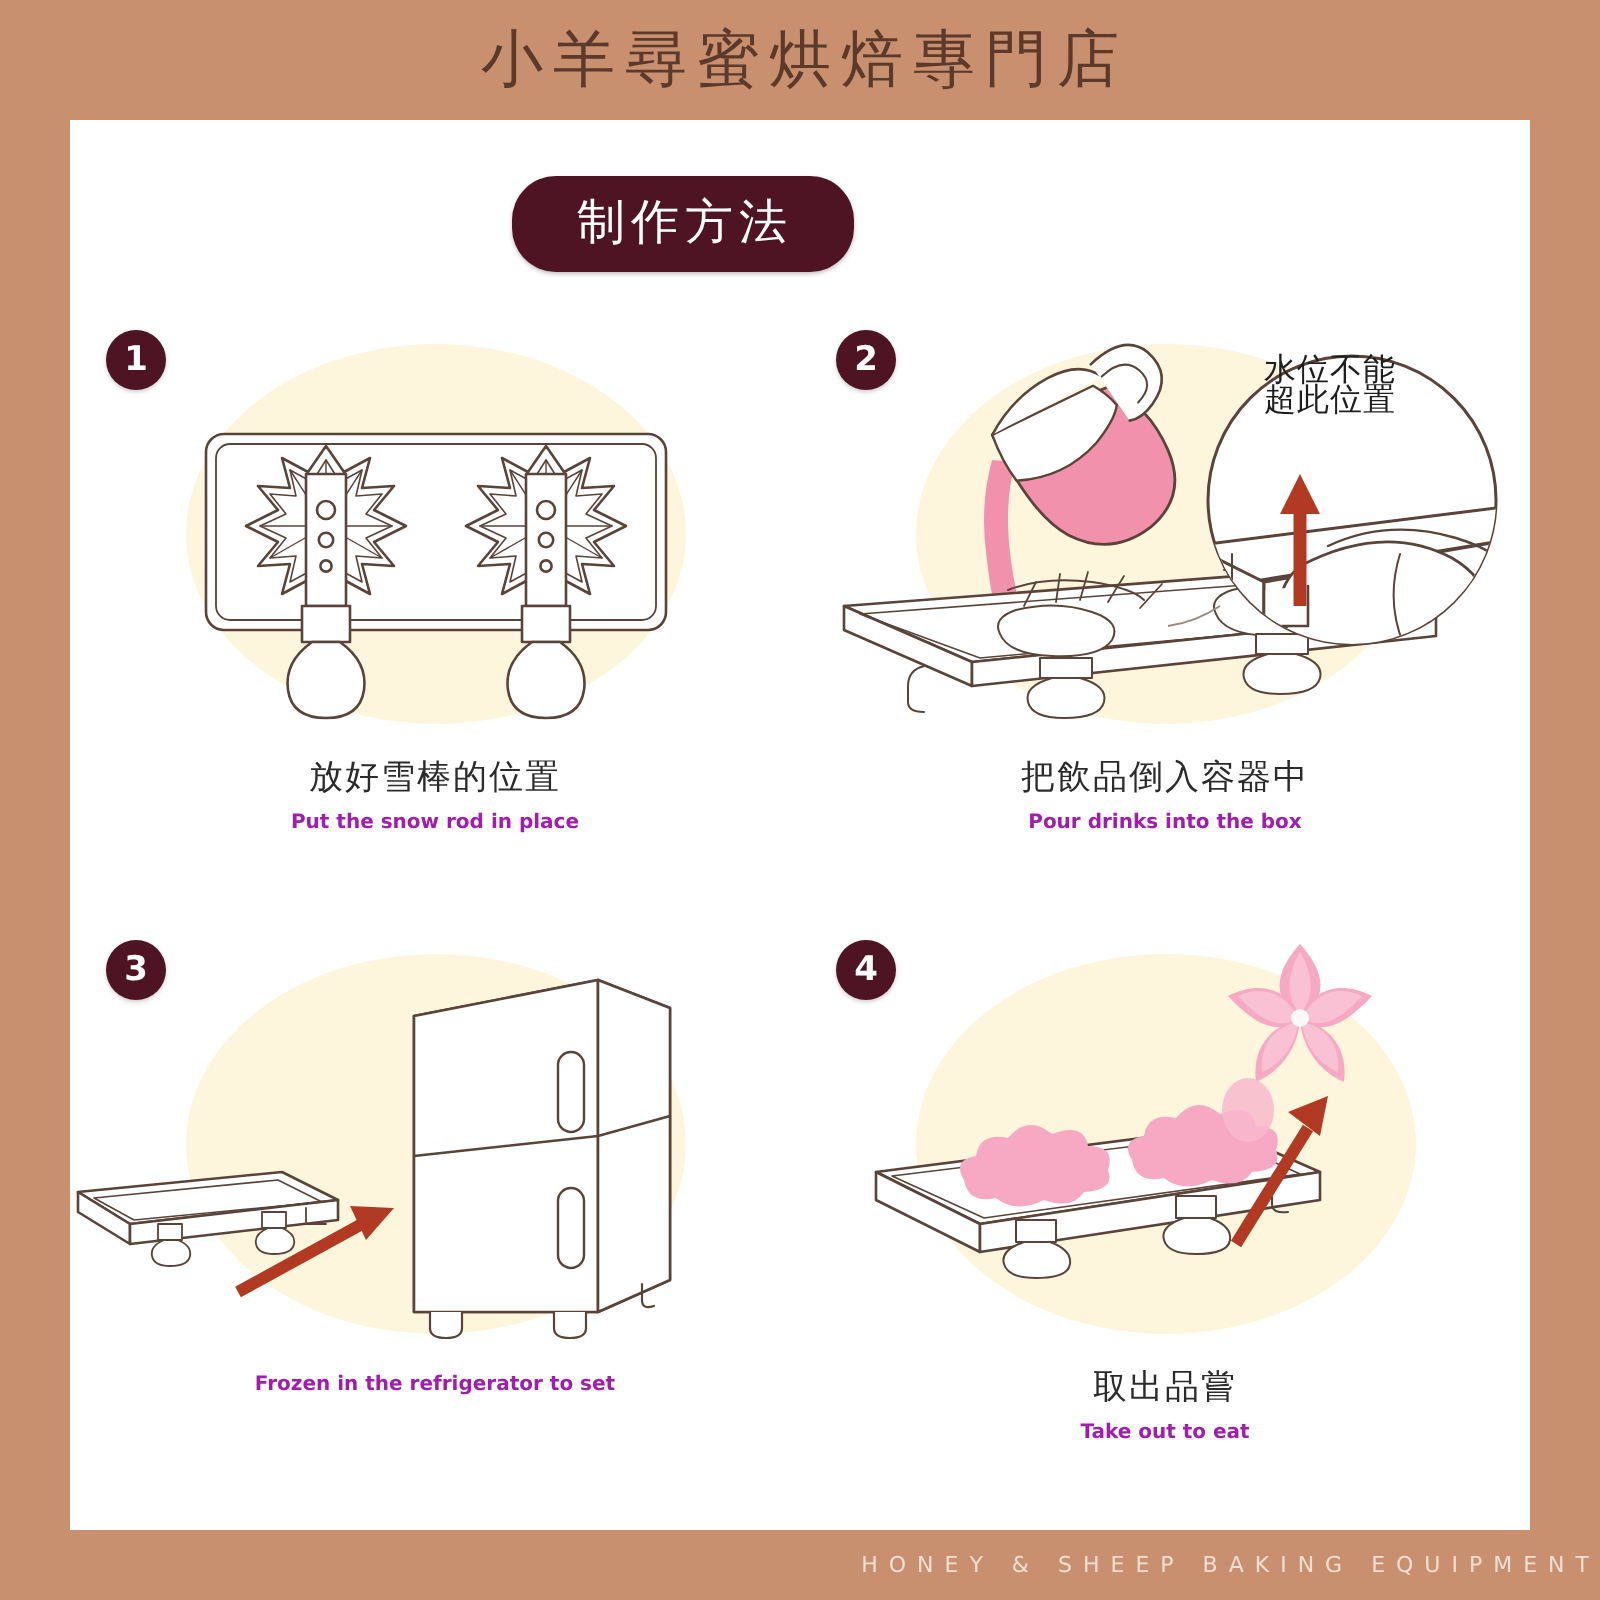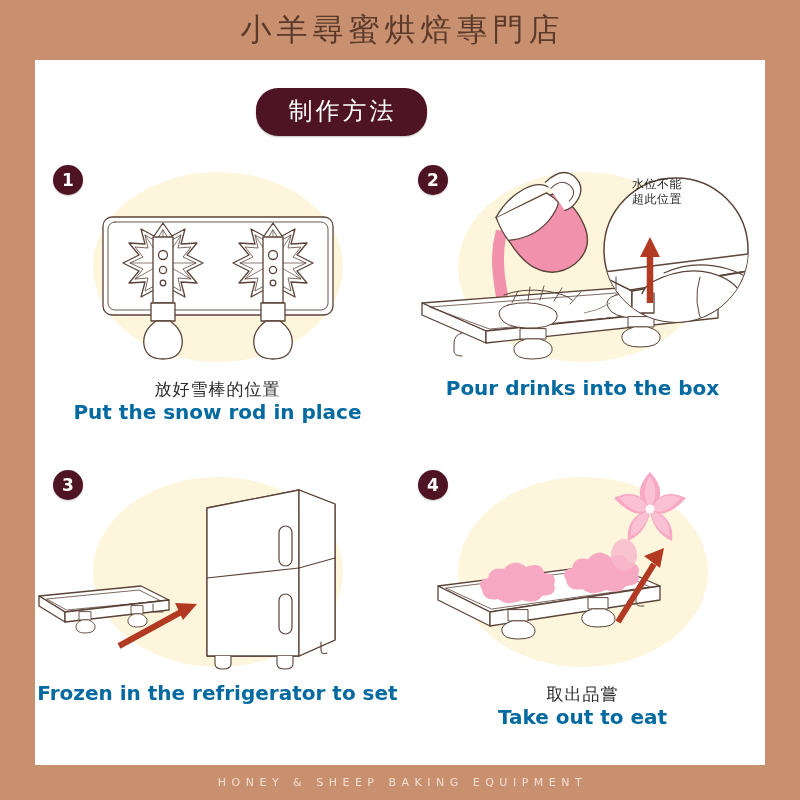--- a/index.html
+++ b/index.html
@@ -137,48 +137,48 @@
   }
   .cap-zh {
     font-family: "DejaVu Sans", "Liberation Sans", sans-serif;
     font-size: 17px;
     color: #2b2b2b;
     letter-spacing: 1px;
     line-height: 24px;
   }
   .cap-en {
     font-family: "DejaVu Sans", "Liberation Sans", sans-serif;
-    font-size: 20px;
-    color: #0369a1;
+    font-size: 10px;
+    color: #a21caf;
     font-weight: 600;
     line-height: 22px;
   }
 
   
   .callout-text {
     position: absolute;
     z-index: 7;
     font-family: "DejaVu Sans", "Liberation Sans", sans-serif;
-    font-size: 12px;
+    font-size: 16px;
     line-height: 15px;
     color: #1e1e1e;
     text-align: left;
     letter-spacing: 0.5px;
   }
 
   
   .footer {
     position: absolute;
     left: 0;
     top: 765px;
     width: 800px;
     height: 35px;
     display: flex;
     align-items: center;
-    justify-content: center;
+    justify-content: flex-end;
   }
   .footer-text {
     font-family: "DejaVu Sans", "Liberation Sans", sans-serif;
     font-size: 11px;
     letter-spacing: 5.5px;
     color: #f3ded2;
     text-indent: 5px;
   }
 </style>
 </head>
@@ -306,20 +306,21 @@
 
             <path d="M210,148 q-12,8 -26,10" stroke="#9a8a80" stroke-width="1" fill="none"></path>
           </svg>
 
           <div class="callout-text" style="left:232px; top:22px;">
             <div>水位不能</div>
             <div>超此位置</div>
           </div>
         </div>
         <div class="captions">
+          <div class="cap-zh">把飲品倒入容器中</div>
           <div class="cap-en">Pour drinks into the box</div>
         </div>
       </div>
 
       <div class="step">
         <div class="stage">
           <div class="ellipse"></div>
           <div class="step-num">3</div>
           <svg class="art" viewBox="0 0 365 228">
             <g fill="none" stroke="#5a4338" stroke-width="1.3" stroke-linejoin="round" stroke-linecap="round">

